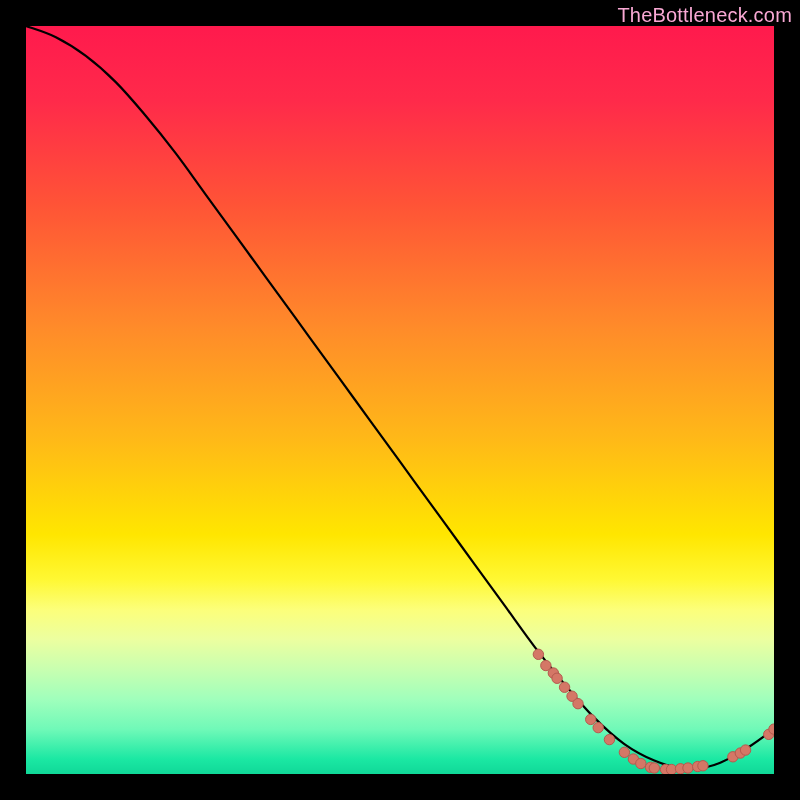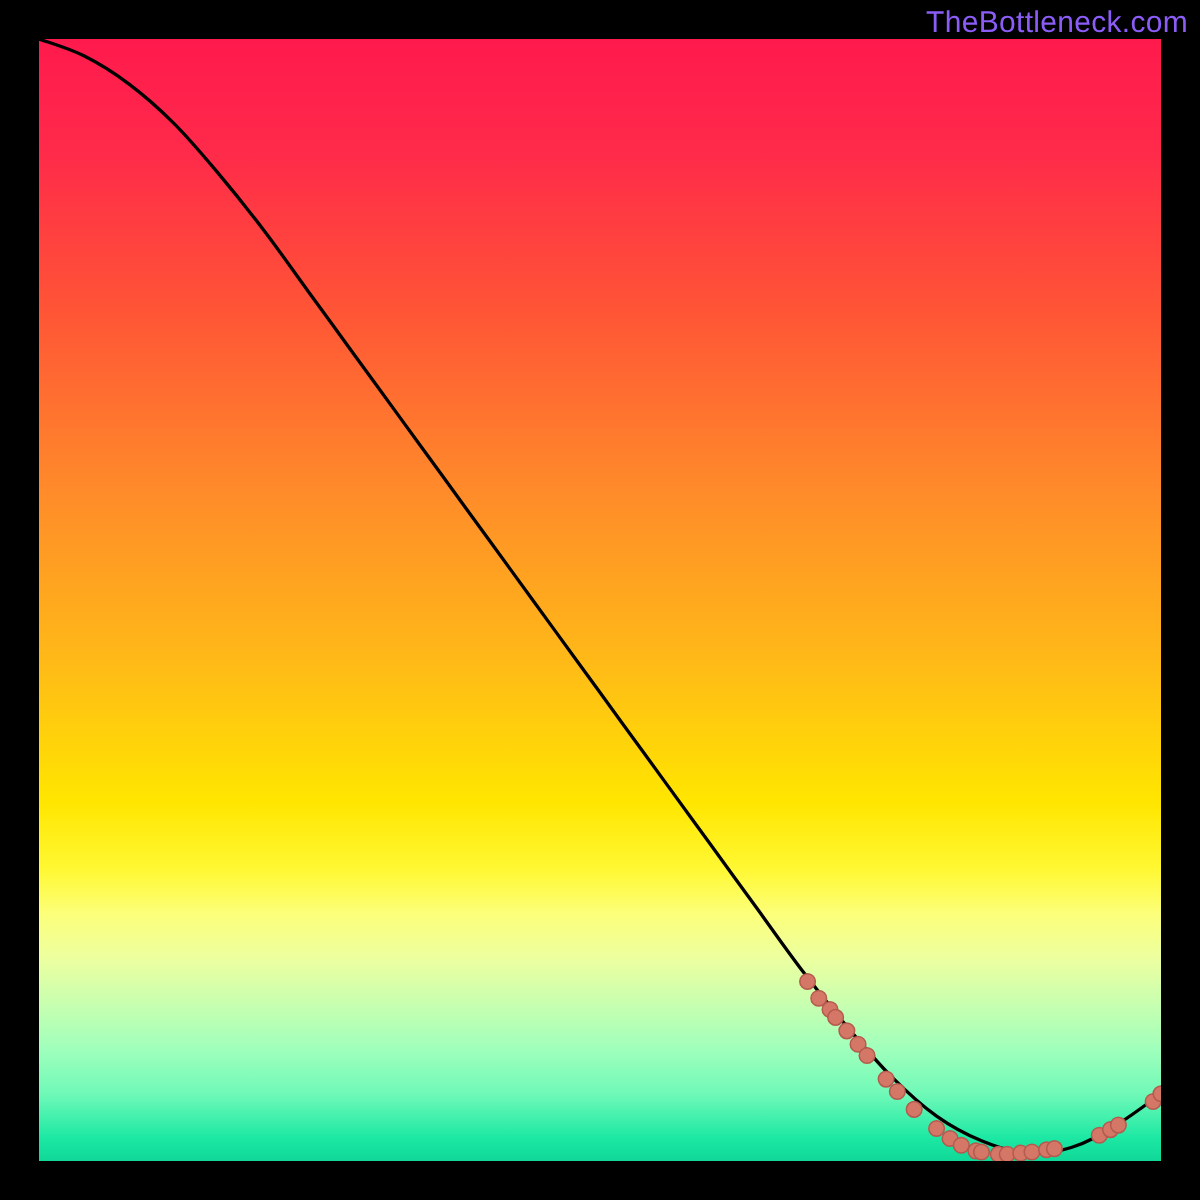--- a/index.html
+++ b/index.html
@@ -48,21 +48,21 @@
     position: absolute;
     left: 0;
     top: 0;
     width: 748px;
     height: 748px;
   }
   .watermark {
     position: absolute;
     top: 4px;
     right: 8px;
-    color: #8b5cf6;
+    color: #f9a8d4;
     font-size: 20px;
     letter-spacing: 0.2px;
   }
 </style>
 </head>
 <body>
 
 <div class="frame">
   <div class="plot">
     <svg class="curve" viewBox="0 0 748 748">

